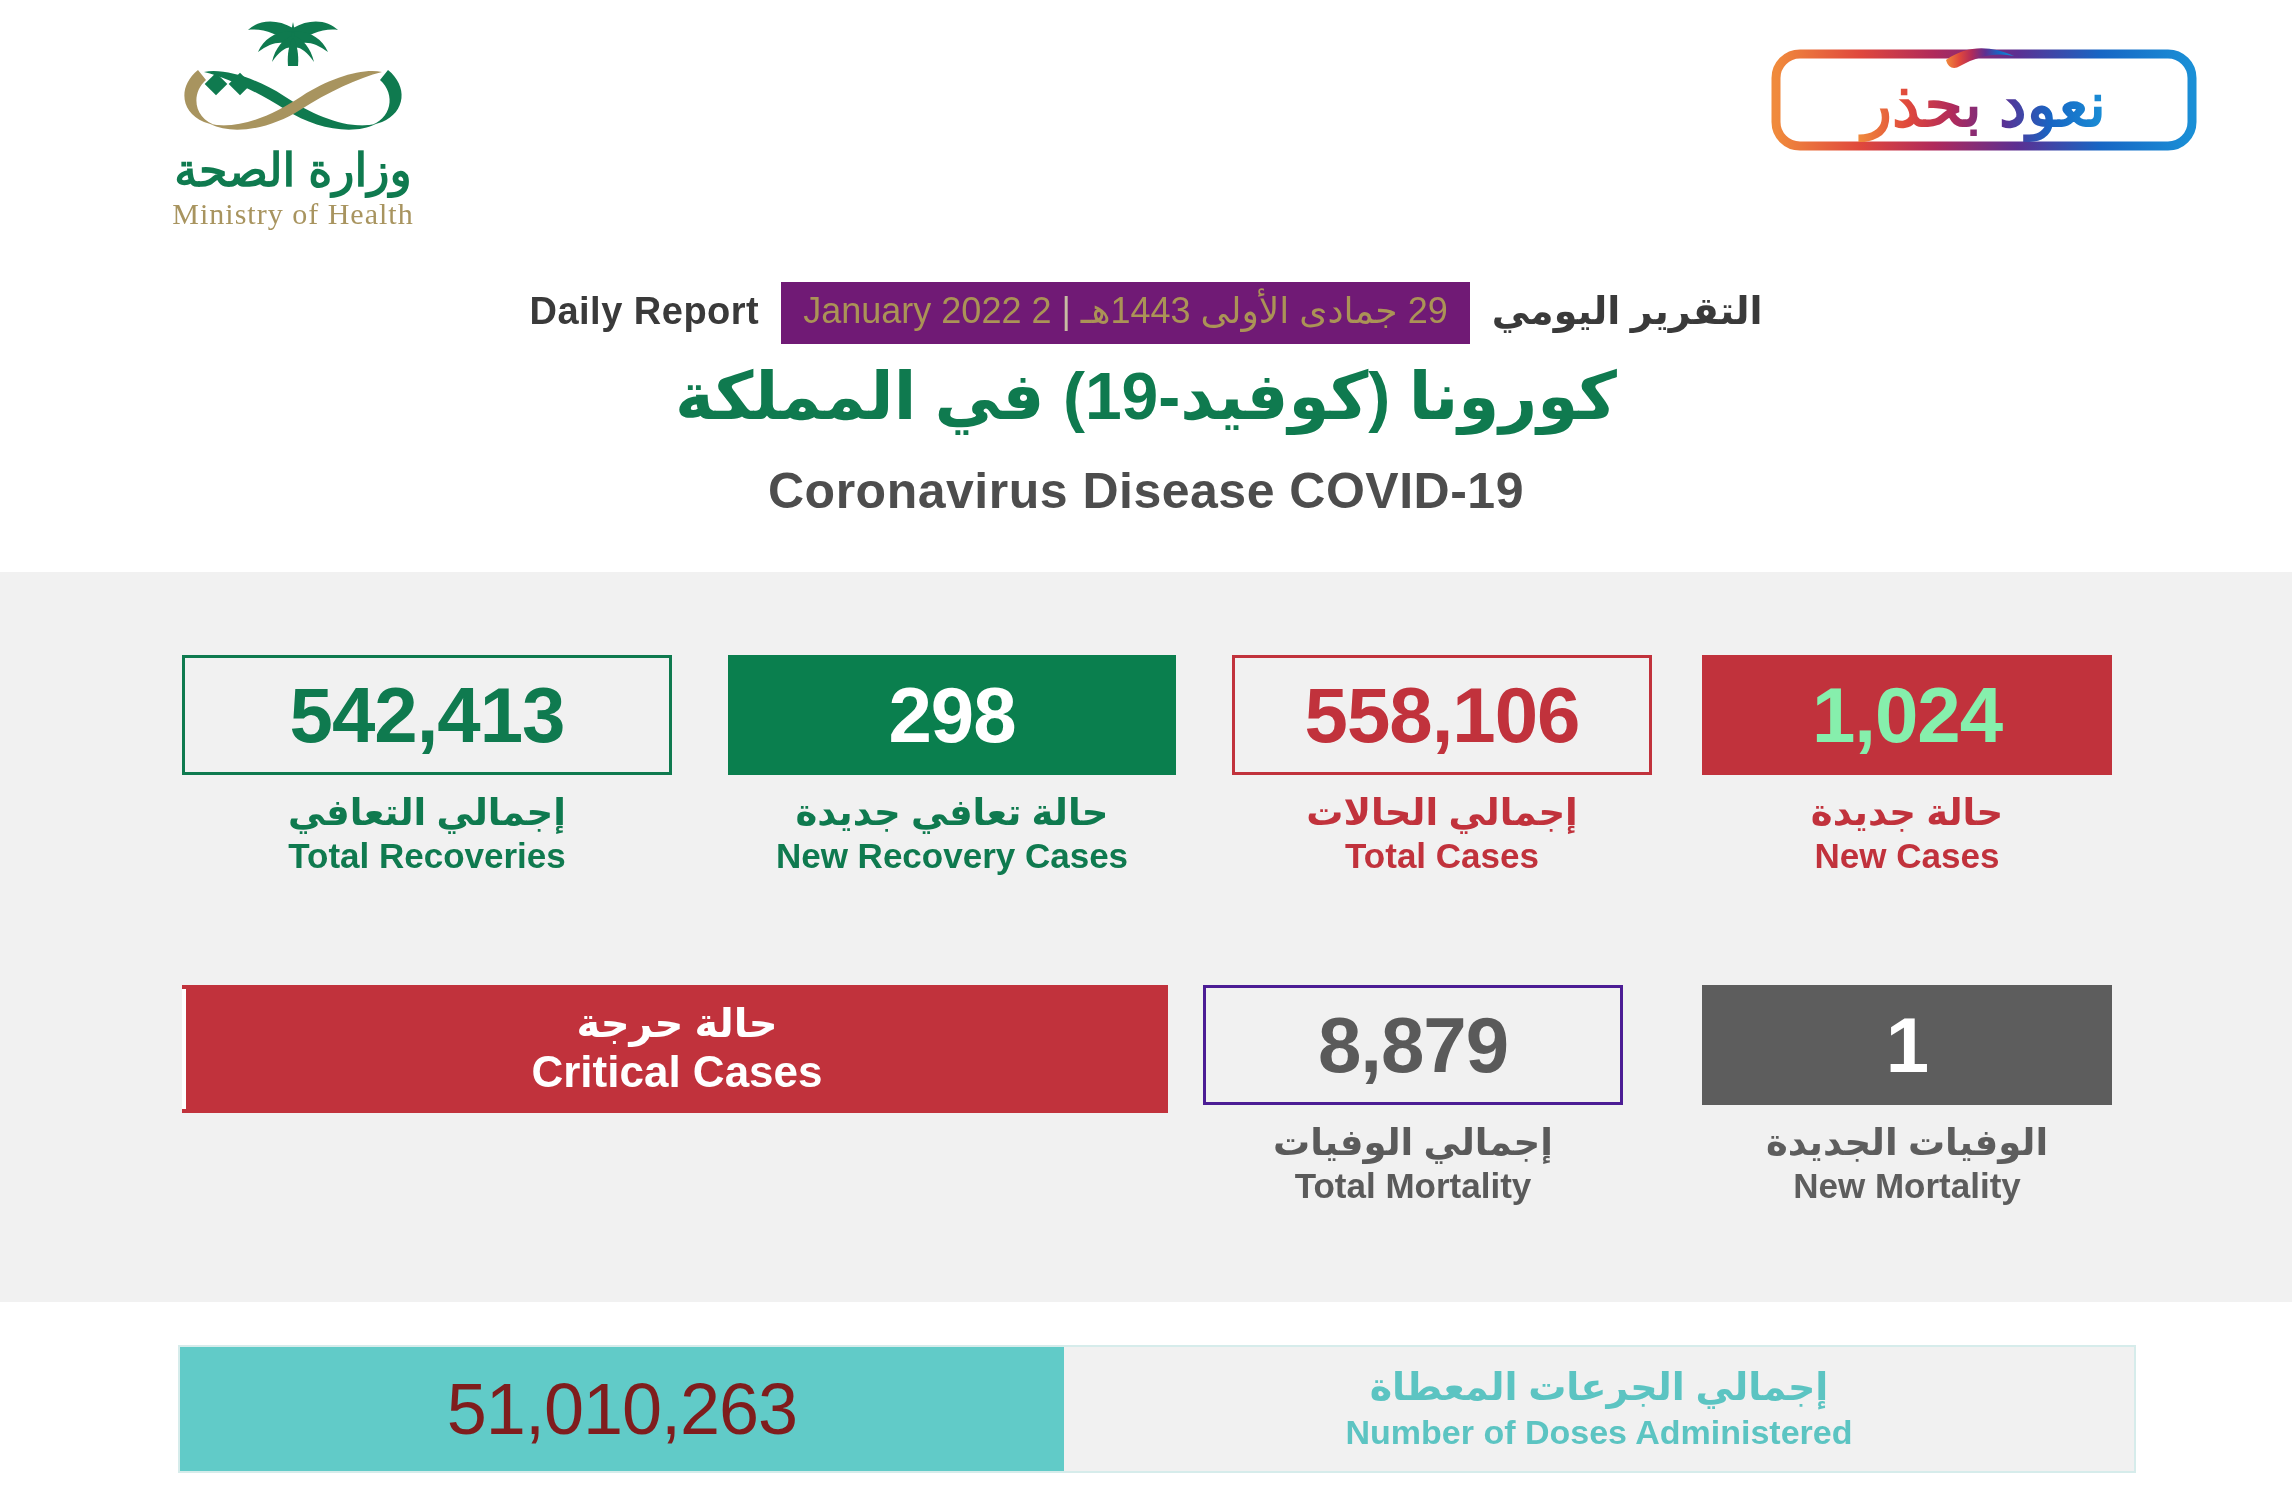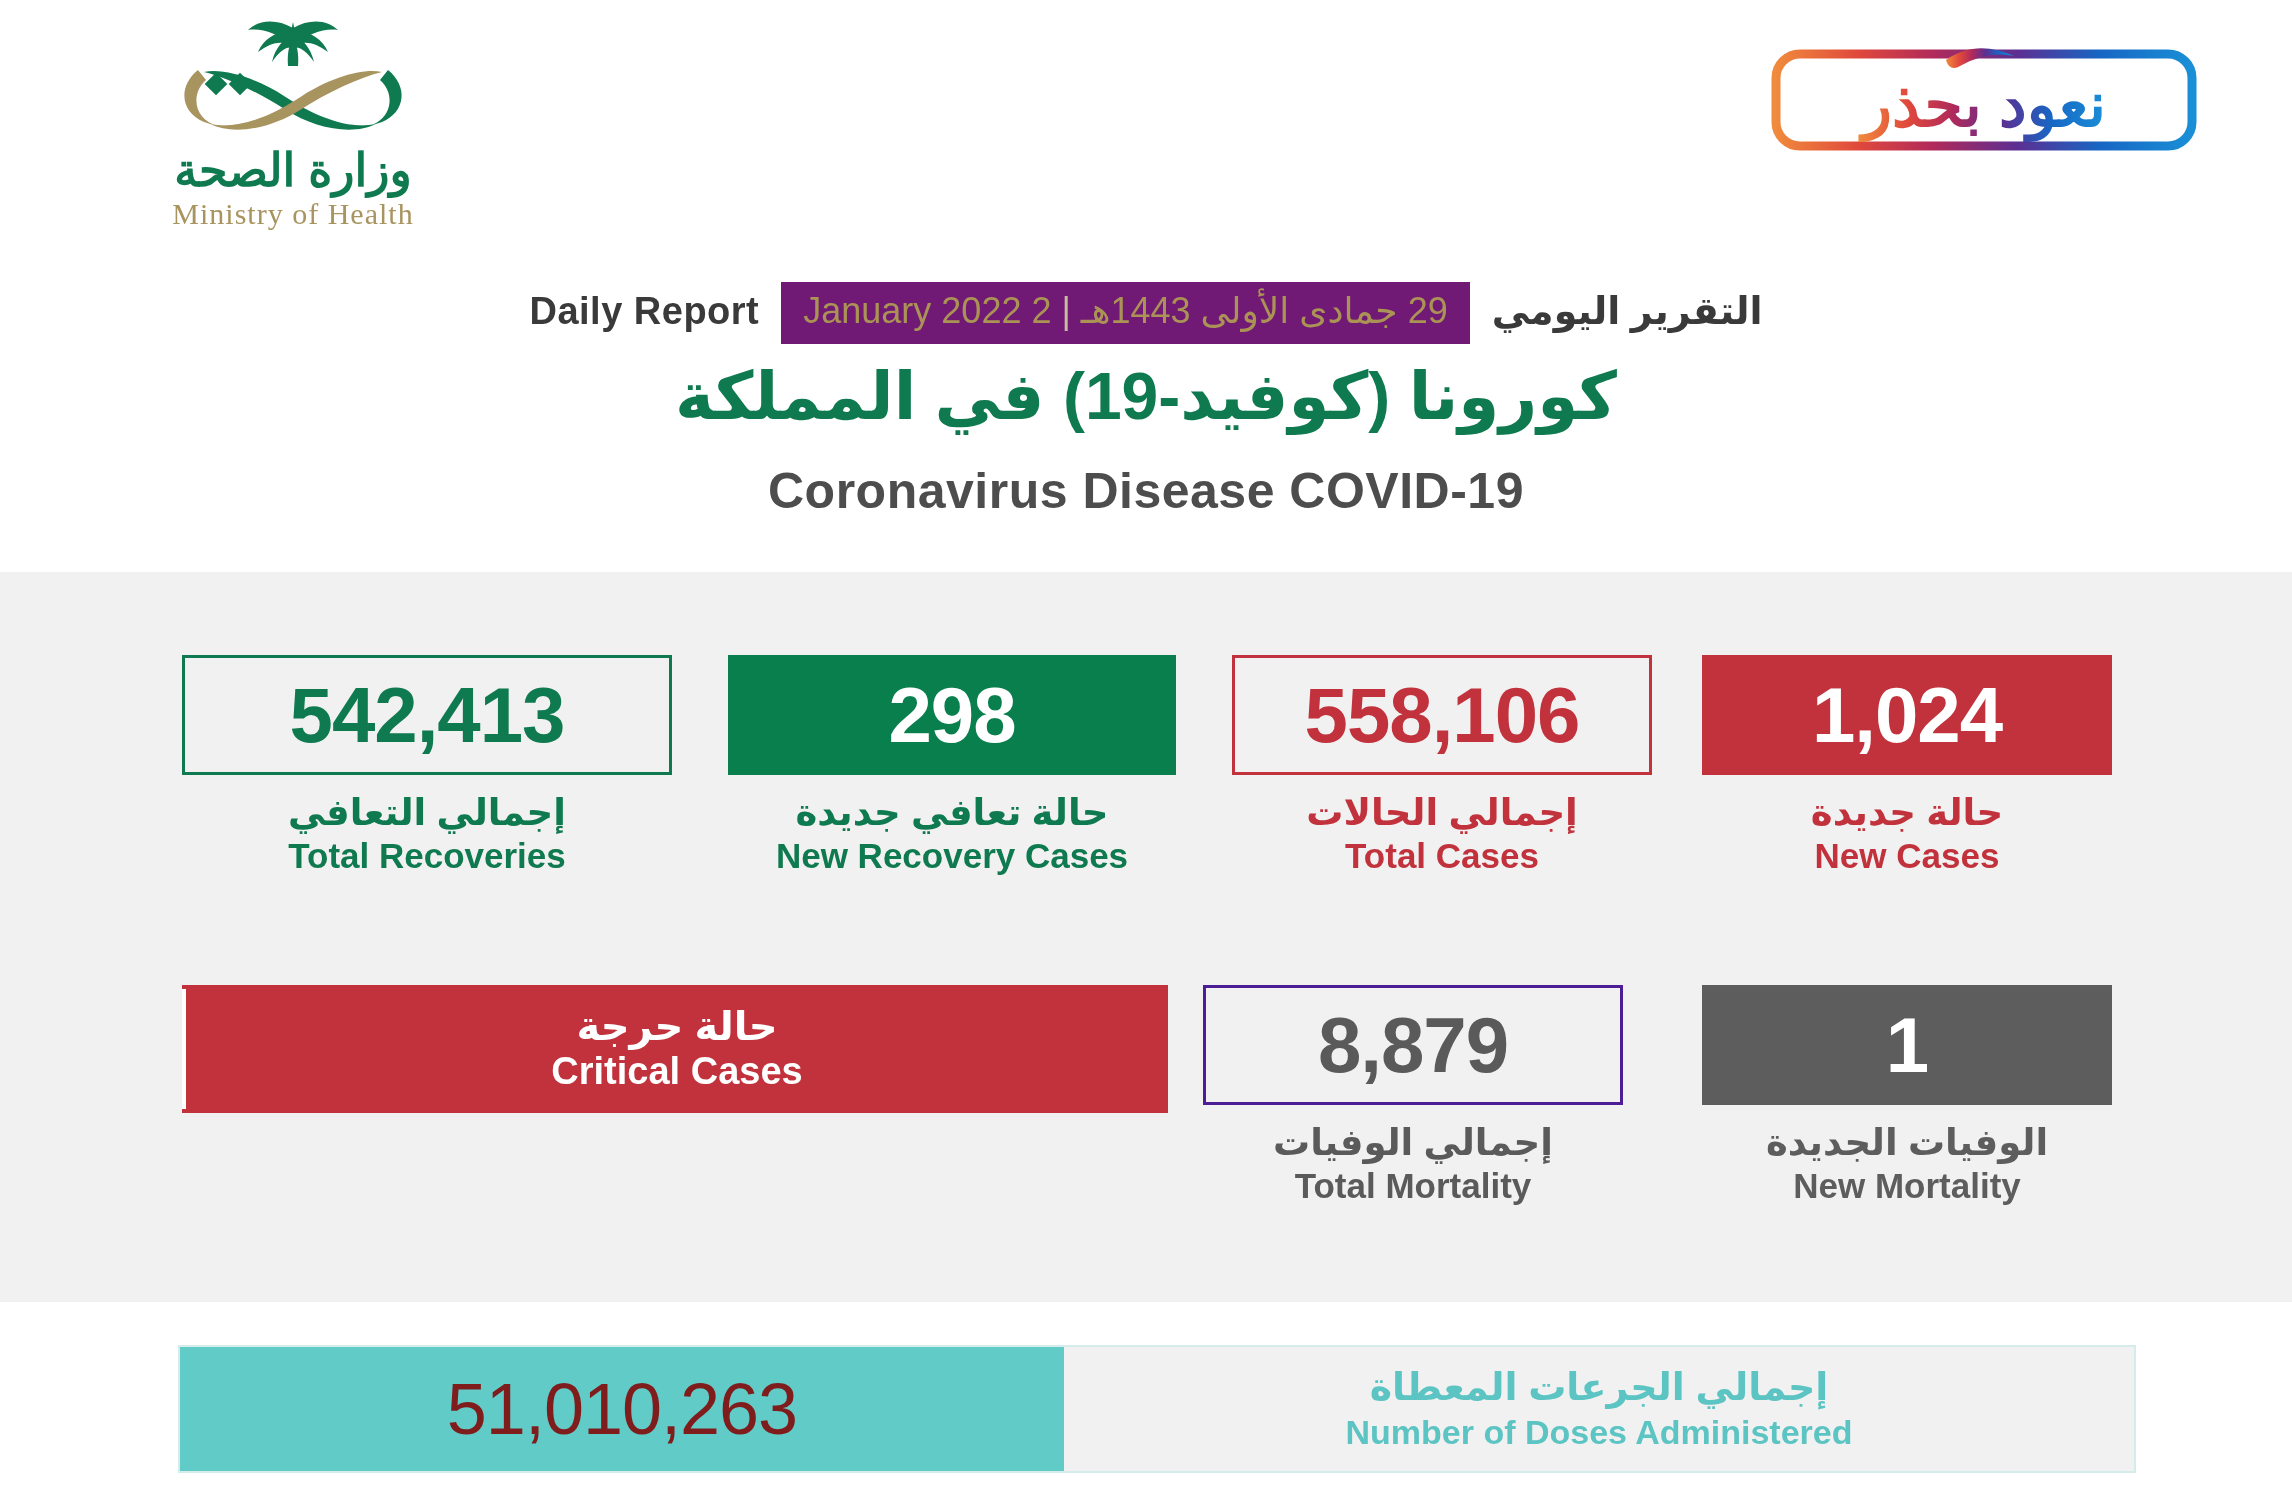--- a/index.html
+++ b/index.html
@@ -80,21 +80,21 @@
   .outline-green .num, .outline-green .lab-ar, .outline-green .lab-en { color:#0f7a4f; }
 
   .fill-green .box { background:#0a7f4e; border:3px solid #0a7f4e; }
   .fill-green .num { color:#ffffff; }
   .fill-green .lab-ar, .fill-green .lab-en { color:#0f7a4f; }
 
   .outline-red .box { border:3px solid #c1323c; background:transparent; }
   .outline-red .num, .outline-red .lab-ar, .outline-red .lab-en { color:#c1323c; }
 
   .fill-red .box { background:#c1323c; border:3px solid #c1323c; }
-  .fill-red .num { color:#ffffff; }
+  .fill-red .num { color:#86efac; }
   .fill-red .lab-ar, .fill-red .lab-en { color:#c1323c; }
 
   .outline-gray .box { border:3px solid #4c1d95; background:transparent; }
   .outline-gray .num, .outline-gray .lab-ar, .outline-gray .lab-en { color:#5a5a5a; }
 
   .fill-gray .box { background:#5d5d5d; border:3px solid #5d5d5d; }
   .fill-gray .num { color:#ffffff; }
   .fill-gray .lab-ar, .fill-gray .lab-en { color:#5d5d5d; }
 
   
@@ -105,21 +105,21 @@
   .critical .c-num {
     width:380px; display:flex; align-items:center; justify-content:center;
     color:#fff; font-size:78px; font-weight:bold; letter-spacing:-1px;
   }
   .critical .c-div { width:4px; background:#ffffff; margin:4px 0; }
   .critical .c-lab {
     flex:1; display:flex; flex-direction:column;
     align-items:center; justify-content:center; color:#ffffff;
   }
   .critical .c-ar { direction:rtl; font-size:40px; font-weight:bold; line-height:1.15; }
-  .critical .c-en { font-size:38px; font-weight:bold; line-height:1.2; }
+  .critical .c-en { font-size:44px; font-weight:bold; line-height:1.2; }
 
   
   .doses {
     position:absolute; left:178px; top:1345px;
     width:1958px; height:128px;
     display:flex; border:2px solid #d6eceb; background:#f1f1f1;
   }
   .doses .d-num {
     width:884px; background:#61cbc8;
     display:flex; align-items:center; justify-content:center;

